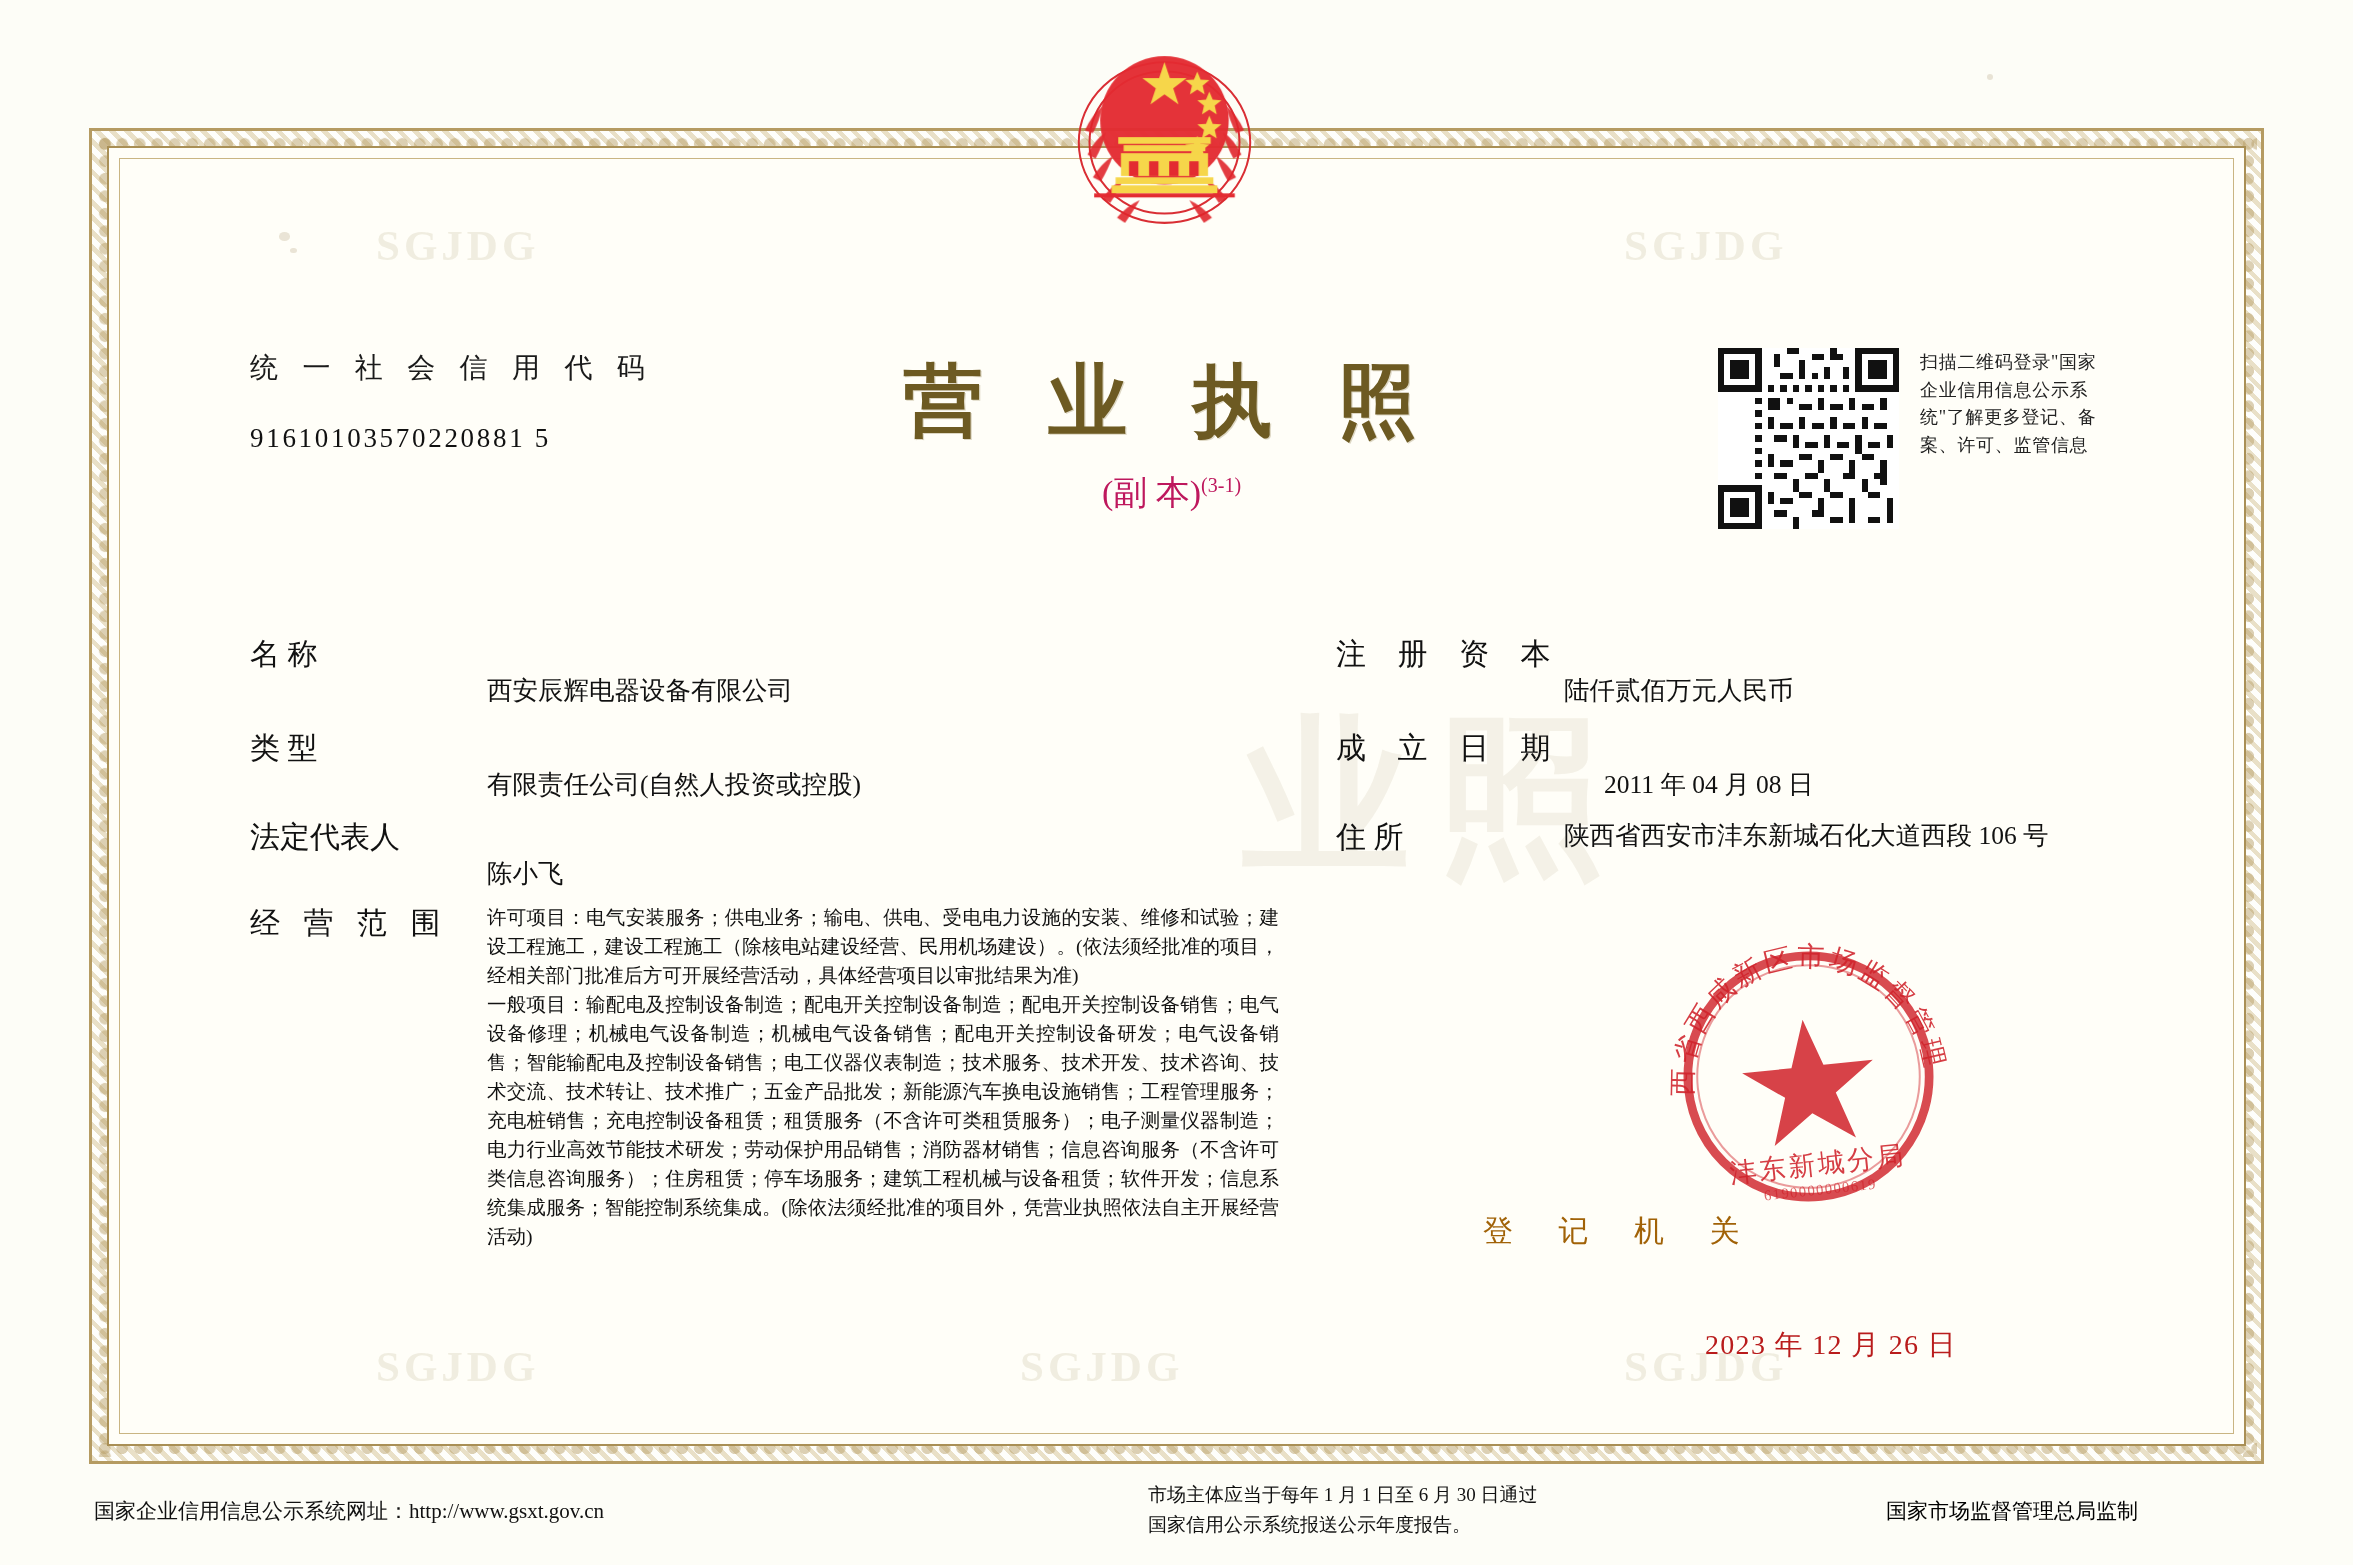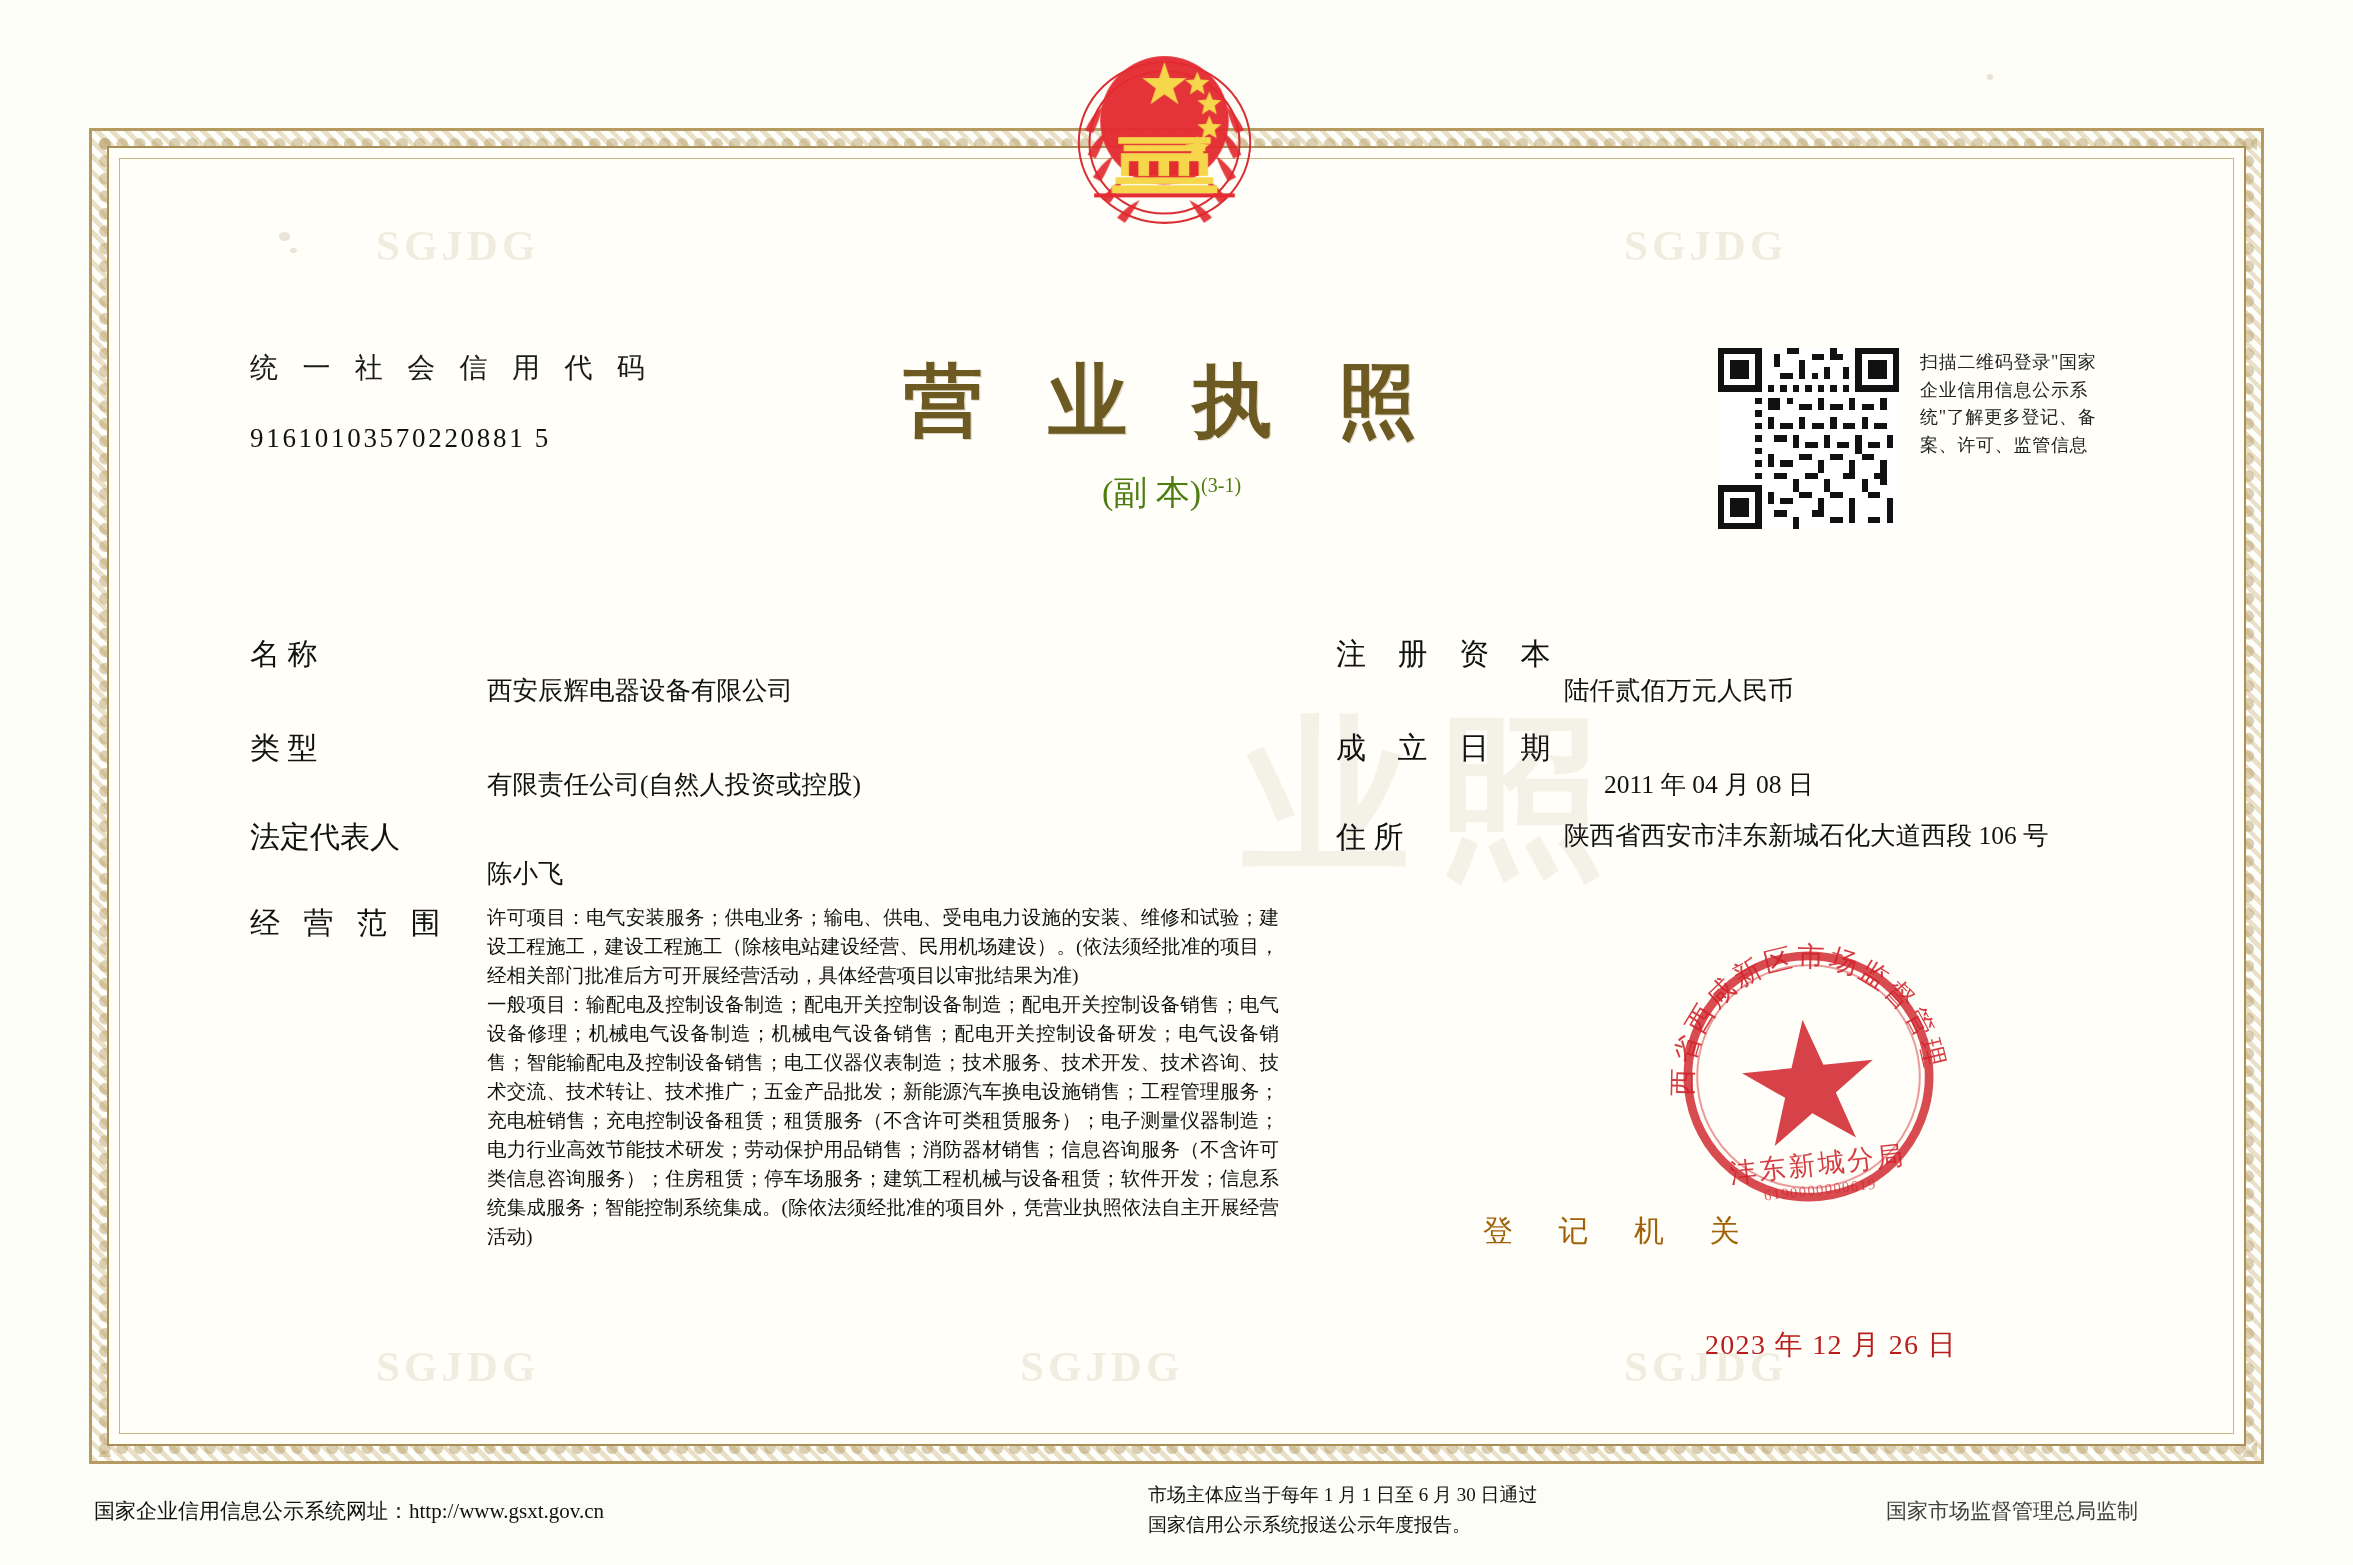--- a/index.html
+++ b/index.html
@@ -121,21 +121,21 @@
     text-shadow: 1.3px 1.3px 0 rgba(120,98,40,0.25);
     font-family: "Liberation Serif", serif;
   }
   .subtitle {
     position: absolute;
     left: 826px;
     top: 470px;
     width: 691px;
     text-align: center;
     font-size: 34px;
-    color: #4d7c0f;
+    color: #be185d;
     font-family: "Liberation Serif", serif;
   }
   .subtitle sup {
     font-size: 20px;
     vertical-align: super;
   }
 
   
   .code-label {
     position: absolute;
@@ -262,21 +262,21 @@
     font-size: 19px;
     line-height: 29.5px;
     color: #111;
     text-align: left;
   }
   .footer-right {
     position: absolute;
     left: 1886px;
     top: 1497px;
     font-size: 21px;
-    color: #404040;
+    color: #000000;
   }
 
   
   .speckle {
     position: absolute;
     background: rgba(170,150,110,0.25);
     border-radius: 50%;
     pointer-events: none;
   }
 </style>

